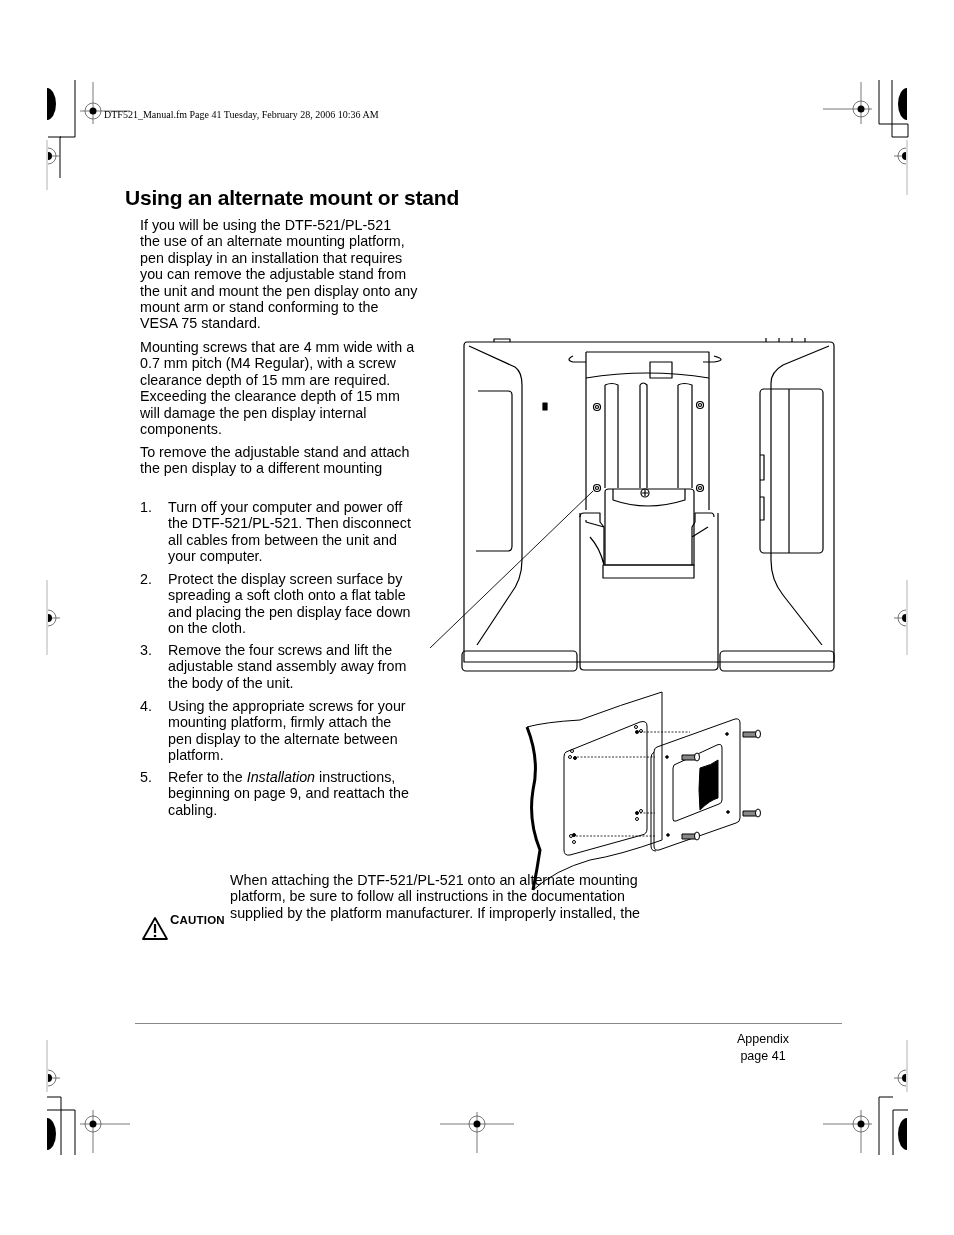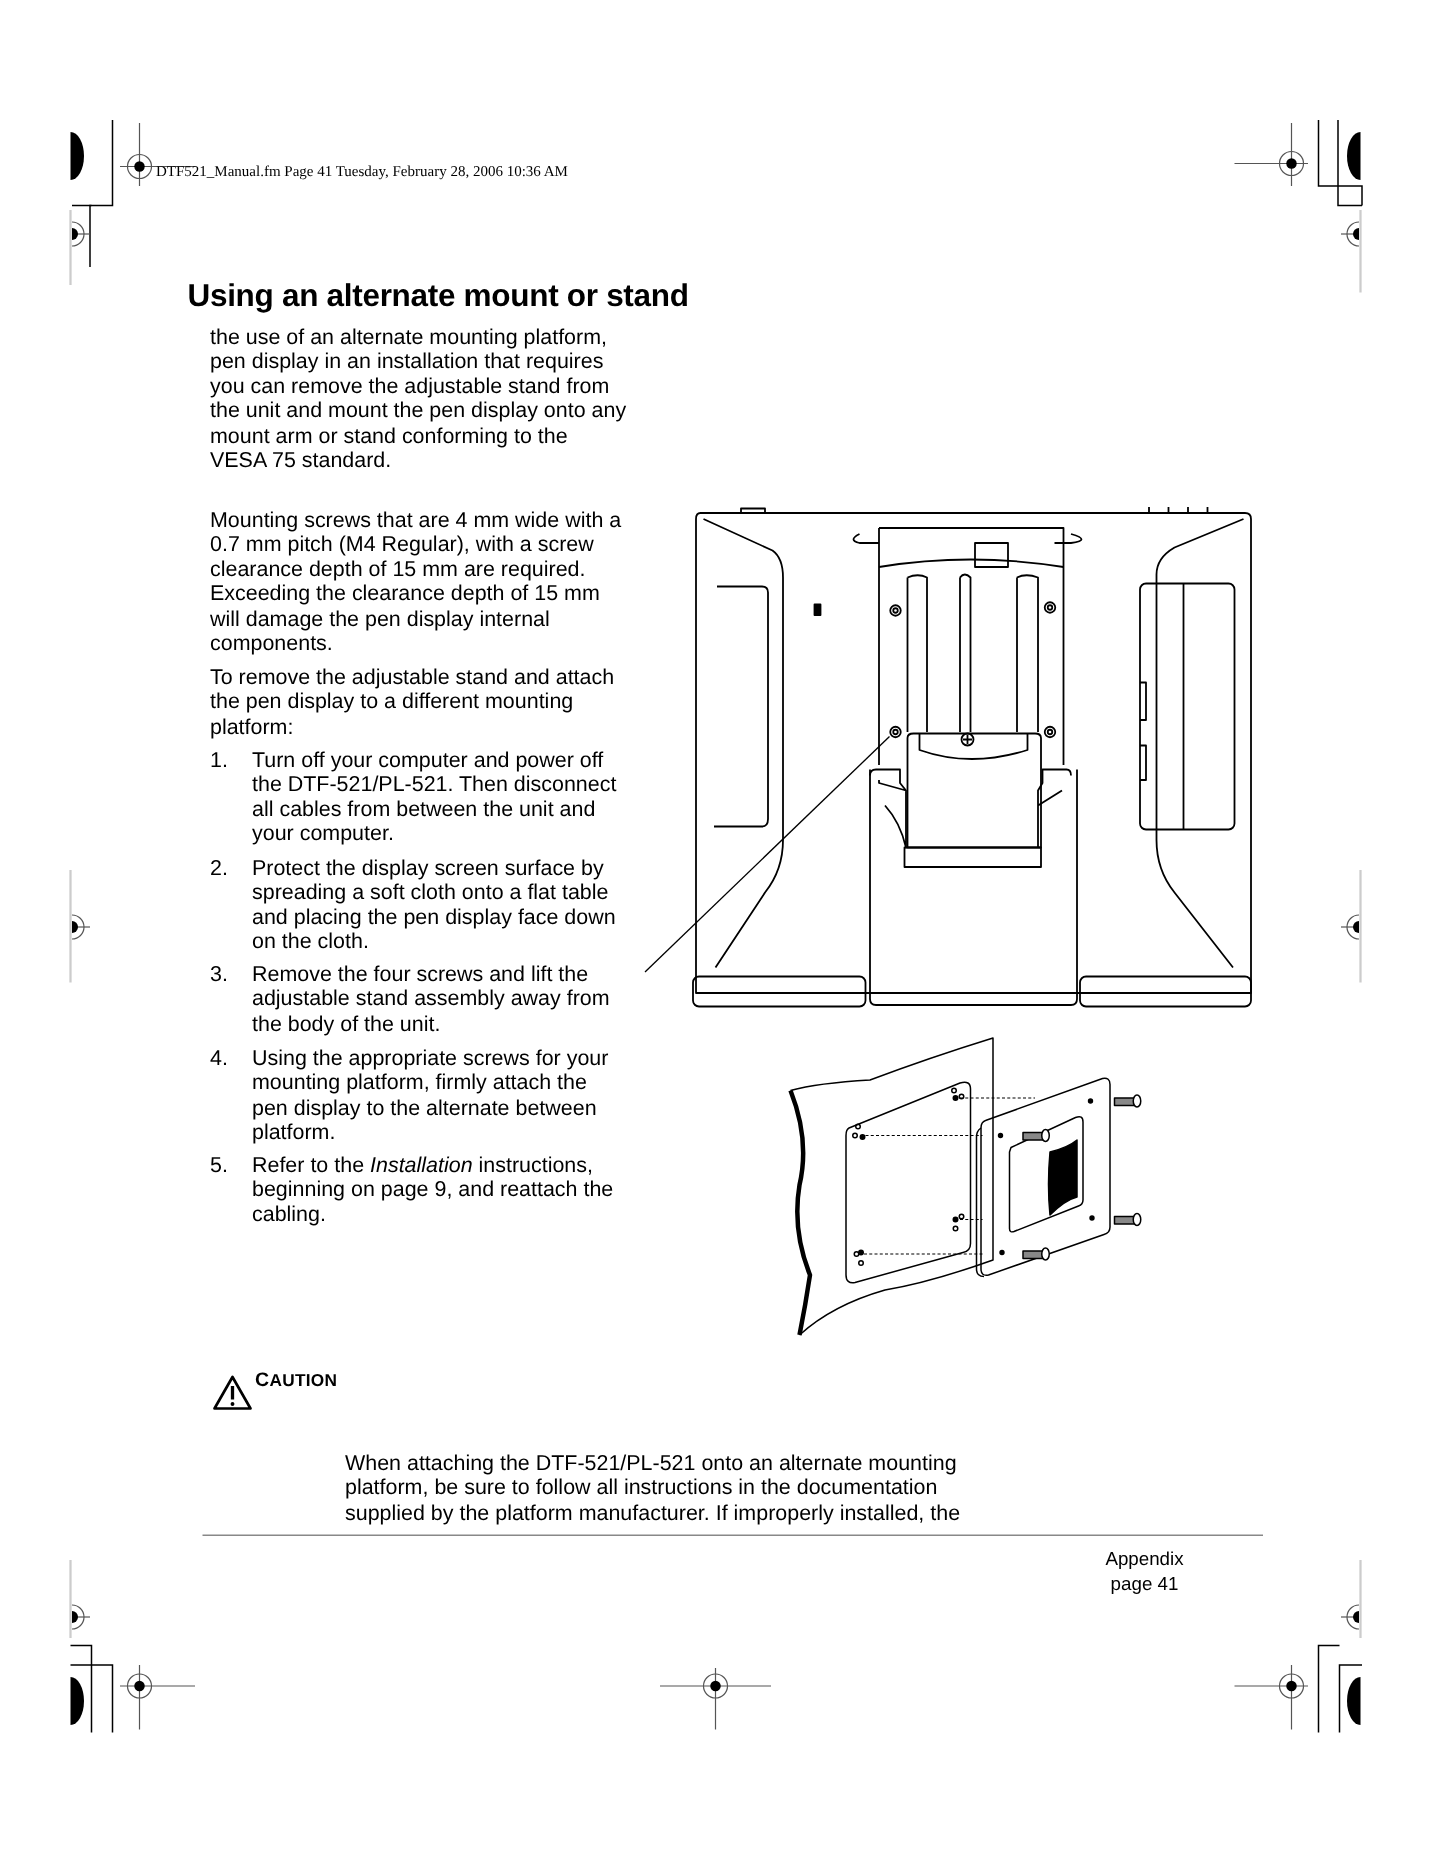--- a/index.html
+++ b/index.html
@@ -7,21 +7,21 @@
   .abs { position:absolute; }
   .header-line { left:104px; top:109px; font-family:"Liberation Serif", serif; font-size:10px; white-space:nowrap; }
   .title { left:125px; top:186px; font-size:21px; font-weight:bold; letter-spacing:-0.2px; white-space:nowrap;text-align:right; }
   .para { left:140px; width:305px; font-size:14.3px; line-height:16.4px; }
   .step { left:140px; width:305px; font-size:14.3px; line-height:16.4px; display:flex; }
   .step .num { width:28px; flex:none; }
   .step .txt { flex:1; }
   .caution-icon { left:141px; top:916px; }
   .caution-label { left:170px; top:912px; font-size:11.5px; font-weight:bold; letter-spacing:0.2px; }
   .caution-label .big { font-size:13px; }
-  .caution-text { left:230px; top:968px; width:470px; font-size:14.3px; line-height:16.4px; }
+  .caution-text { left:230px; top:872px; width:470px; font-size:14.3px; line-height:16.4px; }
   .rule { left:135px; top:1023px; width:707px; height:1px; background:#888; }
   .footer { left:728px; top:1031px; width:70px; font-size:12.5px; line-height:17px; text-align:center; }
   svg { display:block; }
 </style>
 </head>
 <body>
 
 <svg class="abs" style="left:0;top:0" width="954" height="1235" viewBox="0 0 954 1235">
   <g stroke="#000" stroke-width="1" fill="none">
 
@@ -91,41 +91,41 @@
     <path d="M47 1118 A9 16 0 0 1 47 1150 Z"></path>
     <path d="M907 1118 A9 16 0 0 0 907 1150 Z"></path>
   </g>
 </svg>
 
 <div class="abs header-line">DTF521_Manual.fm  Page 41  Tuesday, February 28, 2006  10:36 AM</div>
 
 <h1 class="abs title" style="margin:0">Using an alternate mount or stand</h1>
 
 <div class="abs para" style="top:217px">
+  <div>If you will be using the DTF-521/PL-521</div>
   <div>the use of an alternate mounting platform,</div>
   <div>pen display in an installation that requires</div>
   <div>you can remove the adjustable stand from</div>
   <div>the unit and mount the pen display onto any</div>
   <div>mount arm or stand conforming to the</div>
   <div>VESA 75 standard.</div>
 </div>
 
 <div class="abs para" style="top:339px">
   <div>Mounting screws that are 4 mm wide with a</div>
   <div>0.7 mm pitch (M4 Regular), with a screw</div>
   <div>clearance depth of 15 mm are required.</div>
   <div>Exceeding the clearance depth of 15 mm</div>
   <div>will damage the pen display internal</div>
   <div>components.</div>
 </div>
 
 <div class="abs para" style="top:444px">
   <div>To remove the adjustable stand and attach</div>
   <div>the pen display to a different mounting</div>
-  <div>platform:</div>
 </div>
 
 <div class="abs step" style="top:499px">
   <span class="num">1.</span>
   <span class="txt">
     <div>Turn off your computer and power off</div>
     <div>the DTF-521/PL-521.  Then disconnect</div>
     <div>all cables from between the unit and</div>
     <div>your computer.</div>
   </span>

